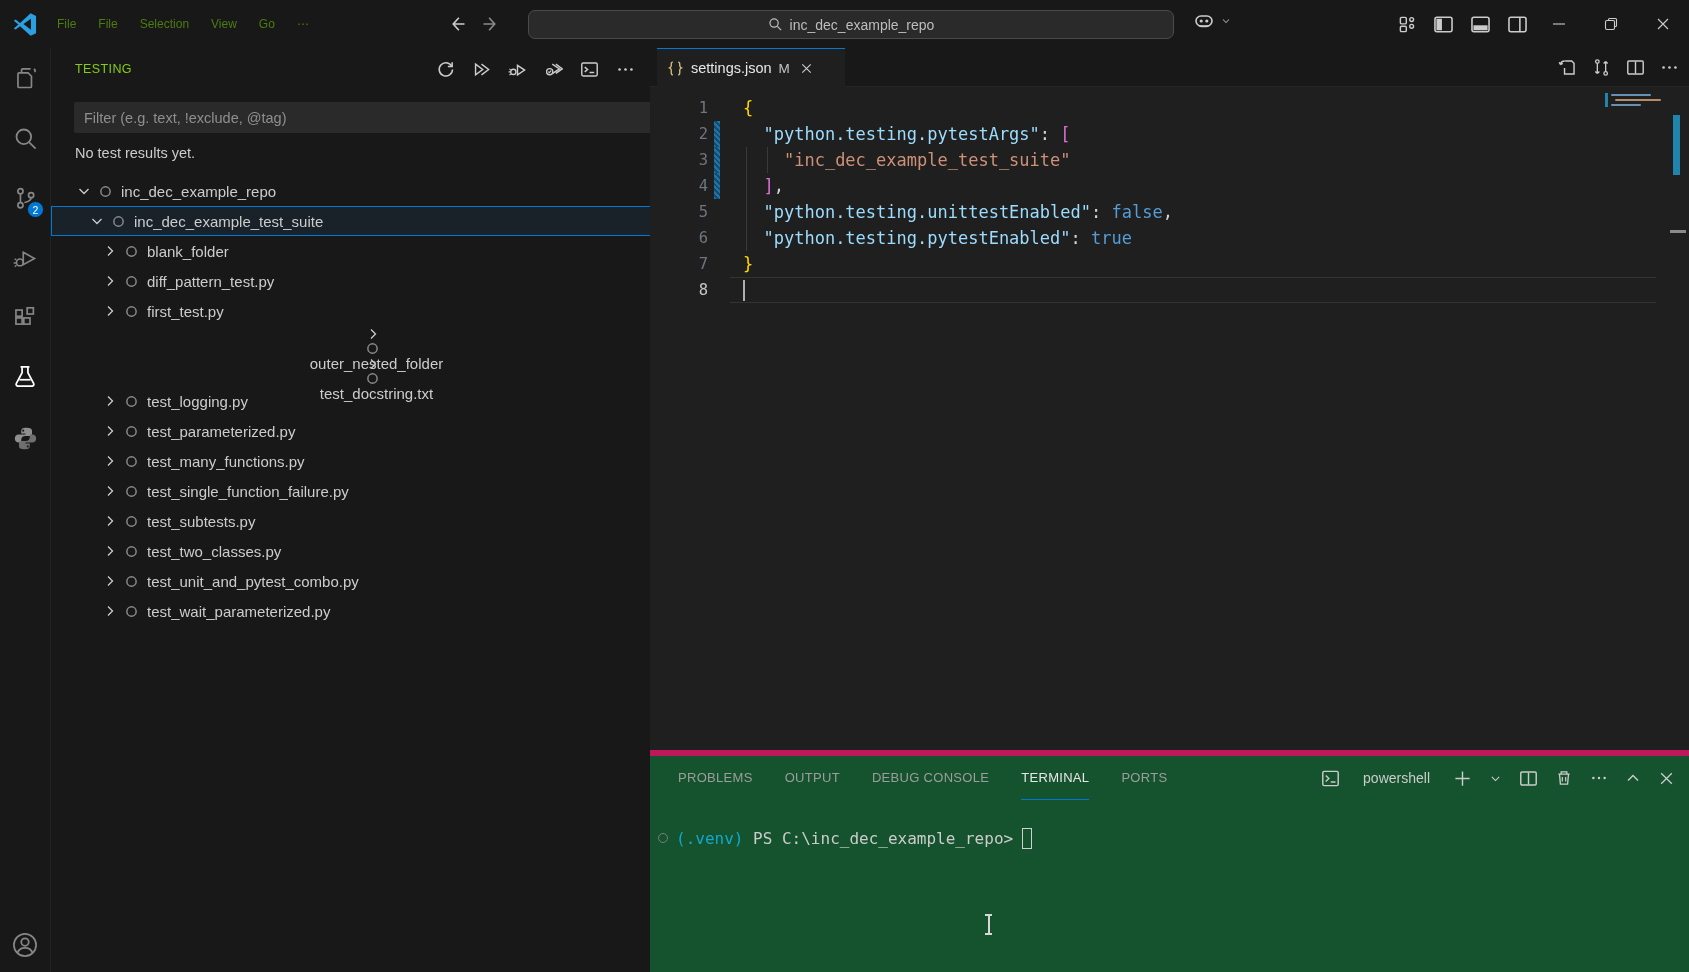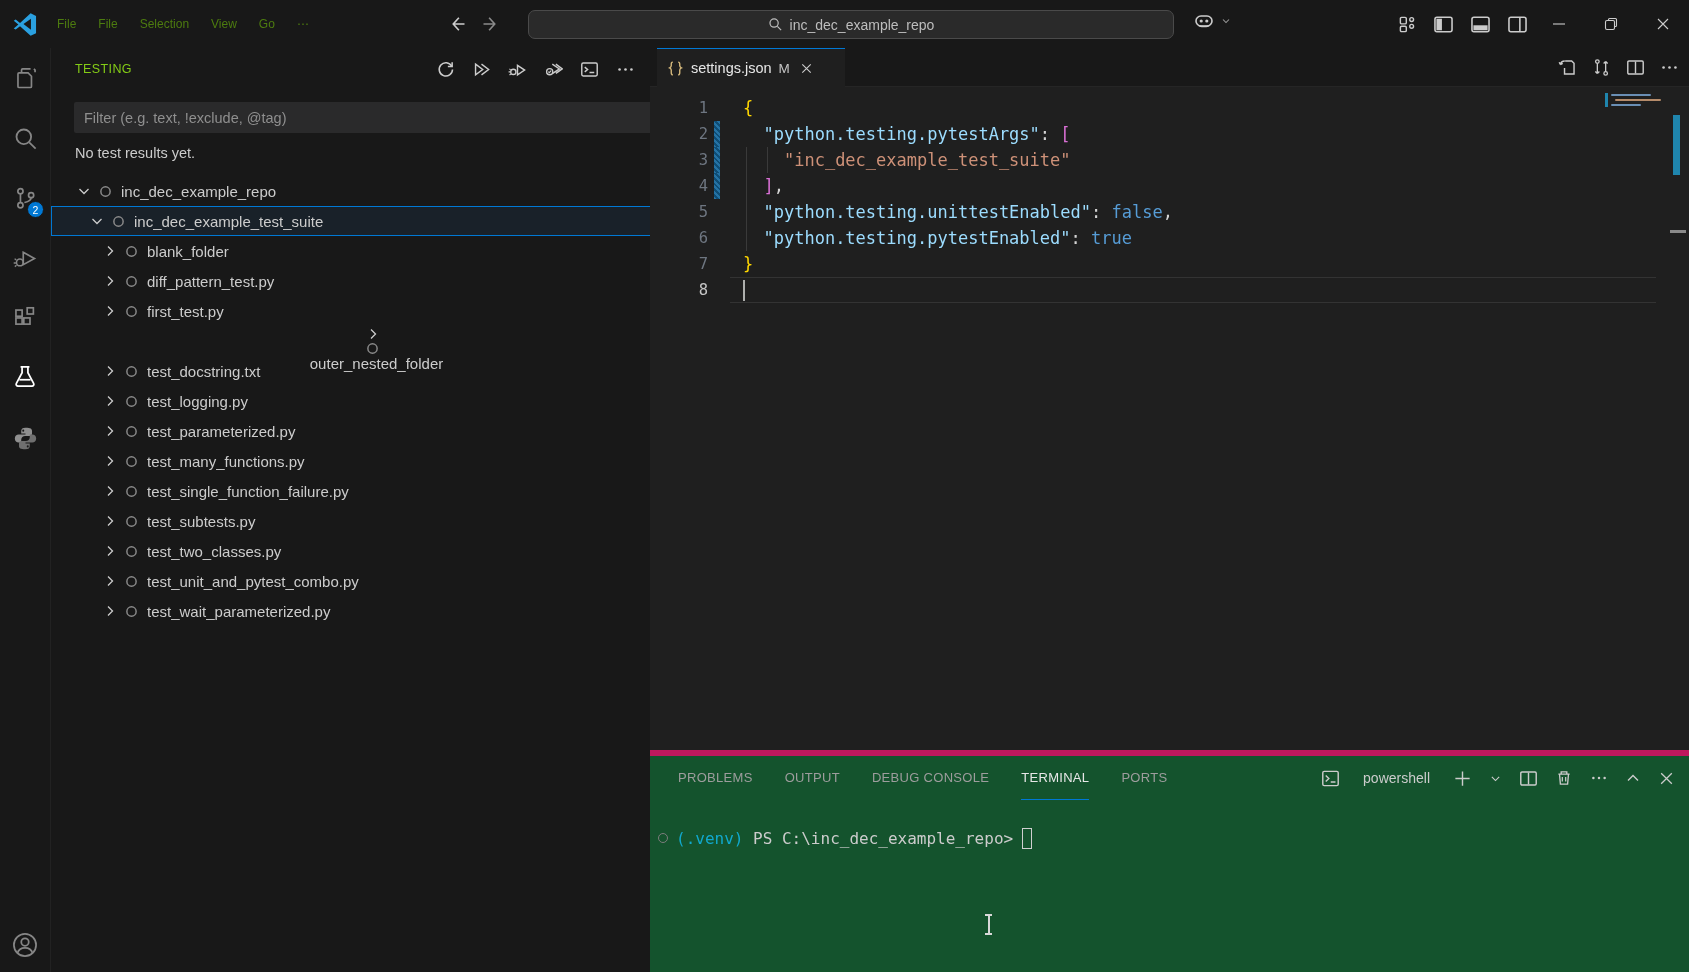--- a/index.html
+++ b/index.html
@@ -356,21 +356,21 @@
       </div>
       <div class="tree-row" style="padding-left: 51px; flex-direction: column;">
         <svg class="tree-chevron" viewBox="0 0 16 16">
           <path d="M6 3.5 10.5 8 6 12.5" stroke="#cccccc" stroke-width="1.3" fill="none"></path>
         </svg>
         <svg class="tree-state" viewBox="0 0 14 14">
           <circle cx="7" cy="7" r="5" stroke="#8a8a8a" stroke-width="1.6" fill="none"></circle>
         </svg>
         <span class="tree-label">outer_nested_folder</span>
       </div>
-      <div class="tree-row" style="padding-left: 51px;">
+      <div class="tree-row" style="padding-left: 51px; flex-direction: column;">
         <svg class="tree-chevron" viewBox="0 0 16 16">
           <path d="M6 3.5 10.5 8 6 12.5" stroke="#cccccc" stroke-width="1.3" fill="none"></path>
         </svg>
         <svg class="tree-state" viewBox="0 0 14 14">
           <circle cx="7" cy="7" r="5" stroke="#8a8a8a" stroke-width="1.6" fill="none"></circle>
         </svg>
         <span class="tree-label">test_docstring.txt</span>
       </div>
       <div class="tree-row" style="padding-left: 51px;">
         <svg class="tree-chevron" viewBox="0 0 16 16">

